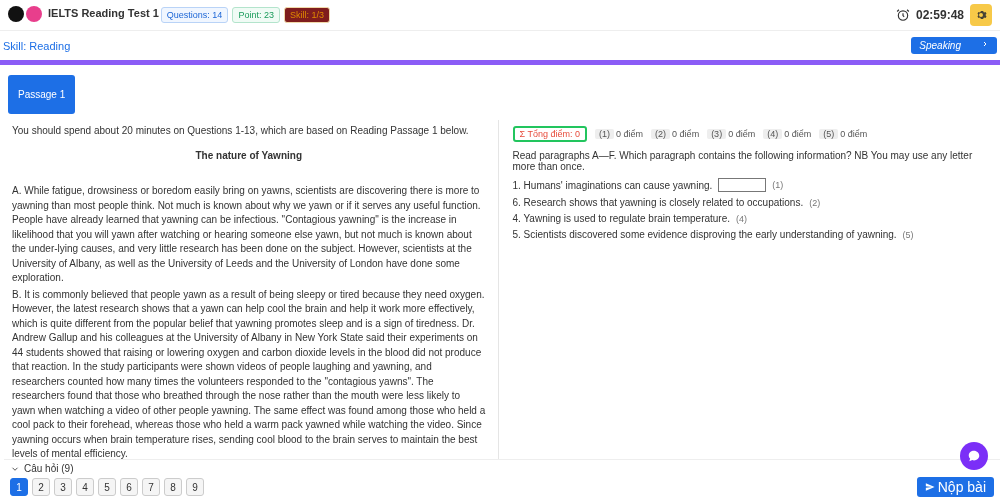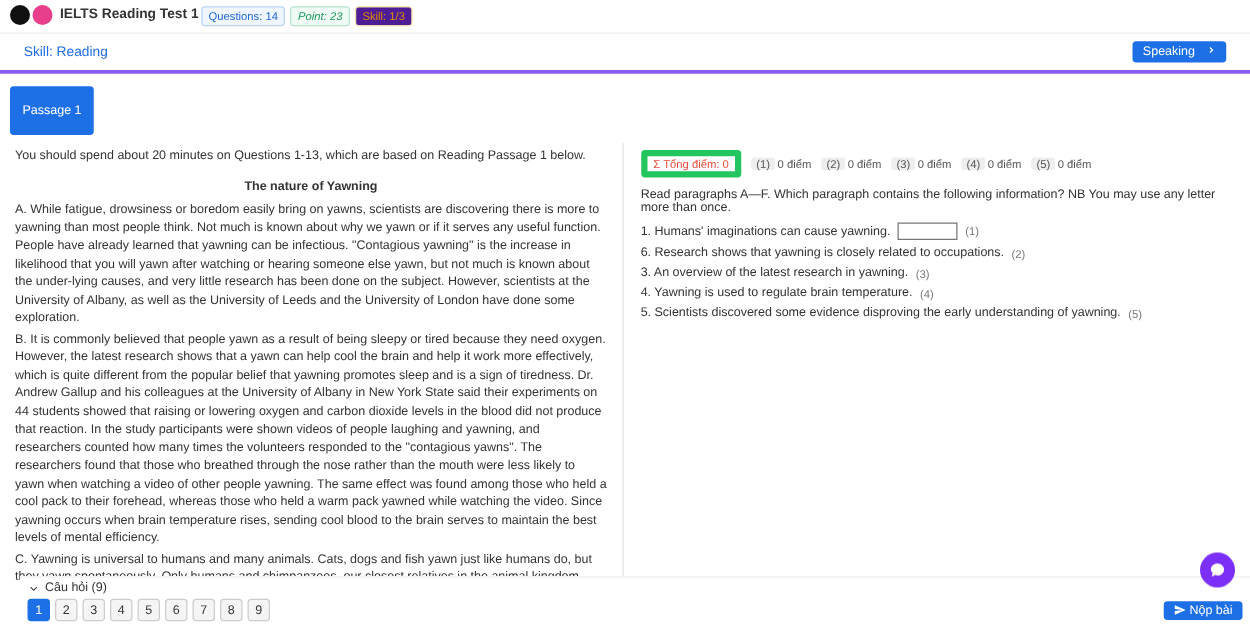--- a/index.html
+++ b/index.html
@@ -7,72 +7,88 @@
 .topbar { display:flex; align-items:center; padding:4px 8px; border-bottom:1px solid #eee; }
 .logo { width:34px; height:18px; display:flex; gap:2px; margin-right:6px; }
 .logo span { width:16px; height:16px; border-radius:50%; }
 .logo .a { background:#111; }
 .logo .b { background:#e83e8c; }
 .title-block { display:flex; flex-direction:row; gap:2px; }
 .title-block h1 { font-size:11px; font-weight:bold; }
 .pill-row { display:flex; gap:4px; }
 .pill { font-size:9px; padding:2px 5px; border-radius:3px; border:1px solid; }
 .pill.q { color:#1e67d6; border-color:#b9d3f7; background:#f0f6ff; }
-.pill.p { color:#1a9b5b; border-color:#b3e4cc; background:#f0fbf5;font-style:italic; }
-.pill.s { color:#e08a00; border-color:#f1d9a8; background:#4c1d95; }
+.pill.p { color:#1a9b5b; border-color:#b3e4cc; background:#f0fbf5; }
+.pill.s { color:#e08a00; border-color:#f1d9a8; background:#7f1d1d; }
 .top-right { margin-left:auto; display:flex; align-items:center; gap:6px; }
 .timer { font-size:12px; font-weight:bold; }
 .gear-btn { width:22px; height:22px; background:#f7c948; border-radius:4px; display:flex; align-items:center; justify-content:center; }
-.subbar { display:flex; align-items:center; padding:6px 19px; border-bottom:3px solid #8b5cf6; }
+.subbar { display:flex; align-items:center; padding:6px 3px; border-bottom:5px solid #8b5cf6; }
 .skill { color:#1d6fe6; font-size:11px; }
-.speak-btn { margin-left:auto; background:#1d6fe6; color:#fff; padding:3px 8px; border-radius:3px; font-size:10px; display:flex; gap:9px; }
+.speak-btn { margin-left:auto; background:#1d6fe6; color:#fff; padding:3px 8px; border-radius:3px; font-size:10px; display:flex; gap:20px;font-style:italic; }
 .tab-row { padding:10px 8px 6px; }
 .tab { background:#1d6fe6; color:#fff; padding:14px 10px; border-radius:3px; font-size:10px; display:inline-block; }
 .content { display:flex; padding:0 4px 24px; gap:4px; }
 .passage { flex:1; padding:4px 8px; max-height:350px; overflow:hidden; font-size:10px; line-height:1.45; }
 .passage .instr { margin-bottom:10px; }
-.passage h3 { text-align:center; font-size:10px; font-weight:bold; margin-bottom:4px; }
+.passage h3 { text-align:center; font-size:10px; font-weight:bold; margin-bottom:21px; }
 .passage p { margin-bottom:2px; }
 .divider { width:1px; background:#e5e5e5; }
 .qpanel { flex:1; padding:6px 10px; font-size:10px; }
 .qheader { color:#1d6fe6; font-size:11px; font-weight:bold; margin-bottom:6px; }
 .score-row { display:flex; gap:8px; align-items:center; margin-bottom:8px; font-size:9px; }
-.total { color:#e74c3c; border:5px solid #22c55e; padding:1px 5px; border-radius:3px; }
+.total { color:#e74c3c; border:2px solid #22c55e; padding:1px 5px; border-radius:3px; }
 .sc { }
 .sc .n { background:#eee; padding:0 4px; border-radius:2px; margin-right:2px; color:#555; }
 .sc .v { color:#555; }
 .qtext { margin-bottom:6px; }
 .qline { display:flex; align-items:center; gap:6px; margin-bottom:5px; }
 .qline .txt { flex:0 0 auto; }
 .ansbox { border:1px solid #777; width:48px; height:14px; }
 .ansnum { color:#777; font-size:9px; }
-.bottombar { position:fixed; bottom:0; left:16px; right:0; background:#fff; border-top:1px solid #eee; padding:3px 6px; font-size:10px; }
+.bottombar { position:fixed; bottom:0; left:4px; right:0; background:#fff; border-top:1px solid #eee; padding:3px 6px; font-size:10px; }
 .toggle { display:flex; align-items:center; gap:4px; margin-bottom:3px; cursor:pointer; }
 .btn-row { display:flex; gap:4px; align-items:center; }
 .numbtn { width:18px; height:18px; border:1px solid #ccc; border-radius:3px; background:#f5f5f5; display:flex; align-items:center; justify-content:center; font-size:10px; }
 .numbtn.active { background:#1d6fe6; color:#fff; border-color:#1d6fe6; }
-.submit { margin-left:auto; background:#1d6fe6; color:#fff; padding:2px 8px; border-radius:3px; font-size:10px; display:flex; align-items:center; gap:3px; }
+.submit { margin-left:auto; background:#1d6fe6; color:#fff; padding:2px 8px; border-radius:3px; font-size:14px; display:flex; align-items:center; gap:3px; }
 .chat-fab { position:fixed; right:12px; bottom:30px; width:28px; height:28px; border-radius:50%; background:#7b2ff7; display:flex; align-items:center; justify-content:center; color:#fff; }
 .alarm-icon svg, .gear-icon svg, .chev svg, .chat-icon svg, .send-icon svg, .caret svg { display:block; }
 </style>
 </head>
 <body>
 
 <div class="topbar">
   <div class="logo">
       <span class="a"></span>
       <span class="b"></span>
     </div>
   <div class="title-block">
     <h1>IELTS Reading Test 1</h1>
     <div class="pill-row">
       <span class="pill q">Questions: 14</span>
       <span class="pill p">Point: 23</span>
       <span class="pill s">Skill: 1/3</span>
     </div>
+  </div>
+  <div class="top-right">
+    <span class="alarm-icon">
+        <svg width="14" height="14" viewBox="0 0 24 24" fill="none" stroke="#333" stroke-width="2">
+          <circle cx="12" cy="13" r="8"></circle>
+          <path d="M12 9v4l2 2M5 3L2 6M22 6l-3-3"></path>
+        </svg>
+      </span>
+    <span class="timer">02:59:48</span>
+    <div class="gear-btn">
+        <span class="gear-icon">
+          <svg width="12" height="12" viewBox="0 0 24 24" fill="#333">
+            <path d="M12 8a4 4 0 100 8 4 4 0 000-8zm9 4l2 3-2 3-3-1-2 3h-4l-2-3-3 1-2-3 2-3-2-3 2-3 3 1 2-3h4l2 3 3-1 2 3-2 3z" opacity=".9"></path>
+          </svg>
+        </span>
+      </div>
   </div>
 </div>
 
 <div class="subbar">
   <span class="skill">Skill: Reading</span>
   <div class="speak-btn">
     <span>Speaking</span>
     <span class="chev">
         <svg width="8" height="8" viewBox="0 0 24 24" fill="none" stroke="#fff" stroke-width="3">
           <path d="M9 6l6 6-6 6"></path>
@@ -105,24 +121,20 @@
     </div>
     <div class="qtext">Read paragraphs A—F. Which paragraph contains the following information? NB You may use any letter more than once.</div>
     <div class="qline">
       <span class="txt">1. Humans' imaginations can cause yawning.</span>
       <span class="ansbox"></span>
       <span class="ansnum">(1)</span>
     </div>
     <div class="qline">
       <span class="txt">6. Research shows that yawning is closely related to occupations.</span>
       <span class="ansnum">(2)</span>
-    </div>
-    <div class="qline">
-      <span class="txt">3. An overview of the latest research in yawning.</span>
-      <span class="ansnum">(3)</span>
     </div>
     <div class="qline">
       <span class="txt">4. Yawning is used to regulate brain temperature.</span>
       <span class="ansnum">(4)</span>
     </div>
     <div class="qline">
       <span class="txt">5. Scientists discovered some evidence disproving the early understanding of yawning.</span>
       <span class="ansnum">(5)</span>
     </div>
   </div>

